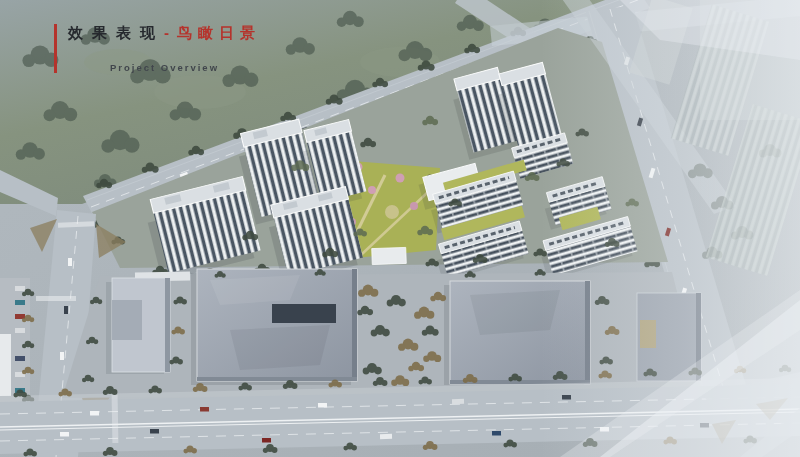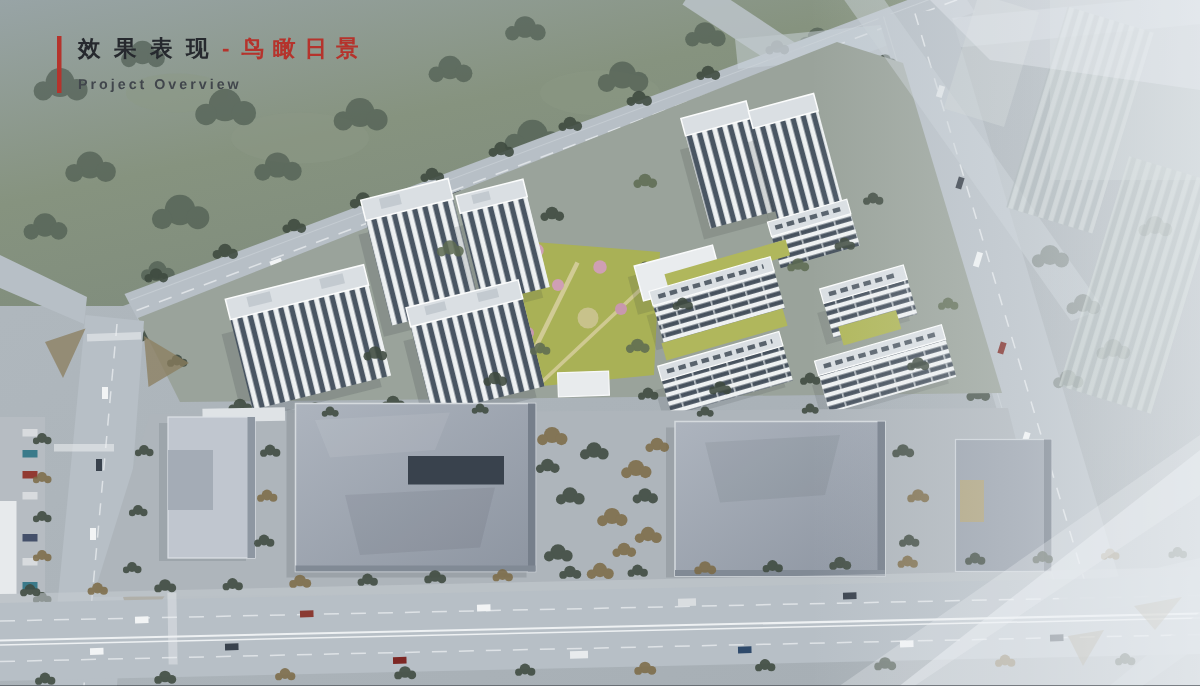--- a/index.html
+++ b/index.html
@@ -9,33 +9,33 @@
   }
   .stage svg{position:absolute;left:0;top:0;}
   
   .td{fill:#3e4a3f;opacity:.88}
   .ta{fill:#7c6a45;opacity:.85}
   .tl{fill:#5d6b52;opacity:.85}
   .tf{fill:#46544a;opacity:.62}
   .tg{fill:#3f4b40;opacity:.4}
   
   .title-block{
-    position:absolute;left:38px;top:24px;display:flex;align-items:stretch;
+    position:absolute;left:54px;top:24px;display:flex;align-items:stretch;
     z-index:5;
   }
   .accent-bar{width:3px;background:#b5332c;margin-right:11px;}
   .title-line{
     font-size:15px;font-weight:700;color:#26292e;
     letter-spacing:9px;line-height:18px;white-space:nowrap;
   }
   .t-accent{color:#b5332c;letter-spacing:6px;}
   .t-sep{margin:0 2px 0 0;letter-spacing:6px;}
   .t-sub{
     font-size:9.5px;font-weight:600;color:#41464c;letter-spacing:2px;
-    margin-top:9px;white-space:nowrap;
+    margin-top:20px;white-space:nowrap;text-align:center;
   }
 </style>
 </head>
 <body>
 
 <div class="stage">
 
 <svg width="800" height="457" viewBox="0 0 800 457">
   <defs>
     <linearGradient id="bgGrad" x1="0" y1="0" x2="1" y2="1">

